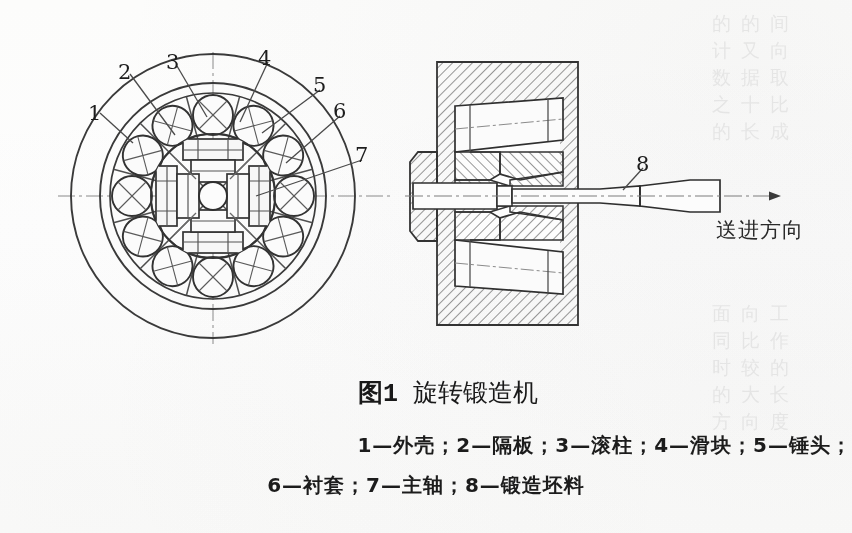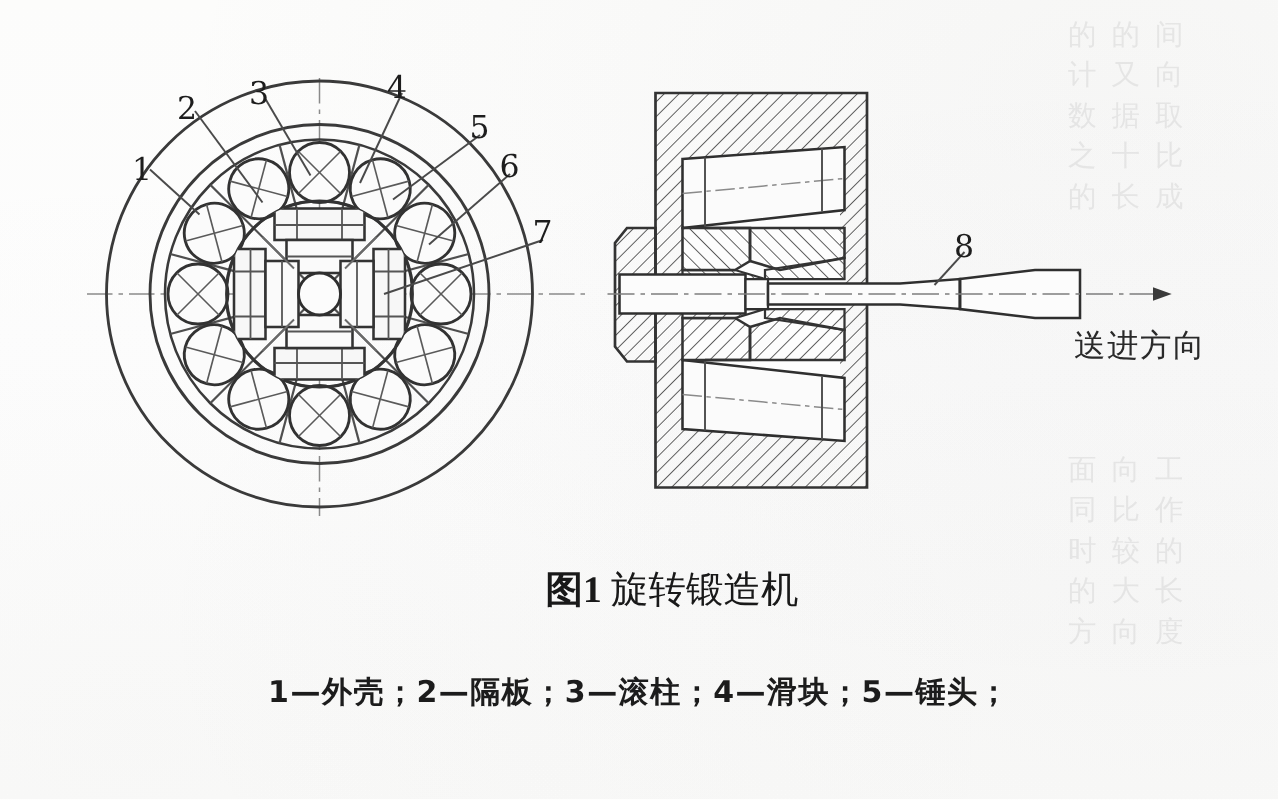--- a/index.html
+++ b/index.html
@@ -43,35 +43,35 @@
   }
   svg.fig { position: absolute; left: 0; top: 0; }
 
   .caption-title {
     position: absolute;
     left: 0; right: 0;
     top: 376px;
     text-align: center;
     font-size: 25px;
     color: #191919;
-    font-family: Liberation Serif, serif;
+    font-family: Liberation Mono, monospace;
     padding-left: 44px;
   }
   .caption-title .num { font-weight: bold; }
   .legend-line {
     position: absolute;
     left: 0; right: 0;
     text-align: center;
     font-size: 20px;
     font-weight: bold;
     color: #1c1c1c;
     letter-spacing: 1px;
     font-family: "DejaVu Sans", "Liberation Sans", sans-serif;
   }
-  #legend-line-1 { top: 448px; }
+  #legend-line-1 { top: 432px; text-align: right; }
   #legend-line-2 { top: 472px; }
 
   .feed-label {
     position: absolute;
     left: 716px;
     top: 216px;
     font-size: 21px;
     color: #2a2a2a;
     letter-spacing: 1px;
     font-family: "DejaVu Sans", "Liberation Sans", sans-serif;
@@ -370,14 +370,15 @@
   <div class="lbl" style="left:355px; top:143px;">7</div>
   <div class="lbl" style="left:636px; top:152px;">8</div>
 
   <div class="feed-label">送进方向</div>
 
   <div class="caption-title">
     <span class="num">图1</span><span> </span><span>旋转锻造机</span>
   </div>
 
   <div class="legend-line" id="legend-line-1">1—外壳；2—隔板；3—滚柱；4—滑块；5—锤头；</div>
+  <div class="legend-line" id="legend-line-2">6—衬套；7—主轴；8—锻造坯料</div>
 
 </div>
 
 </body></html>

